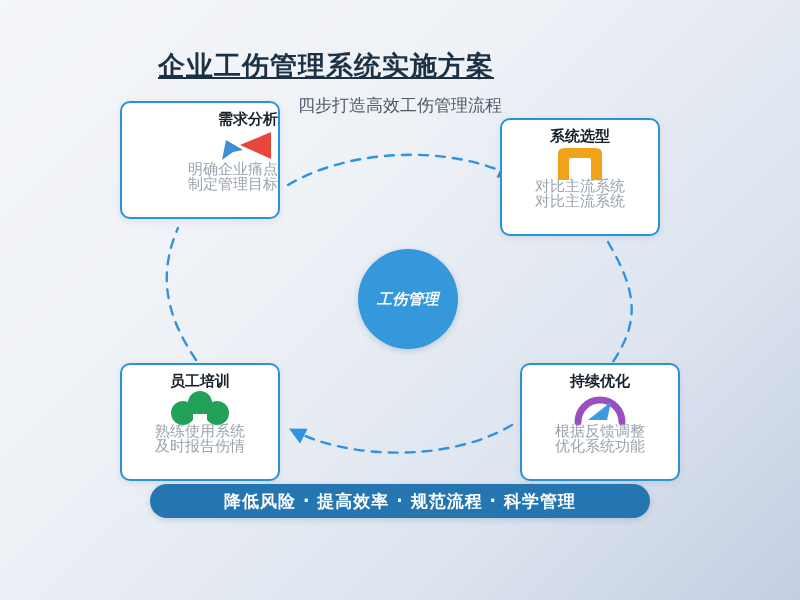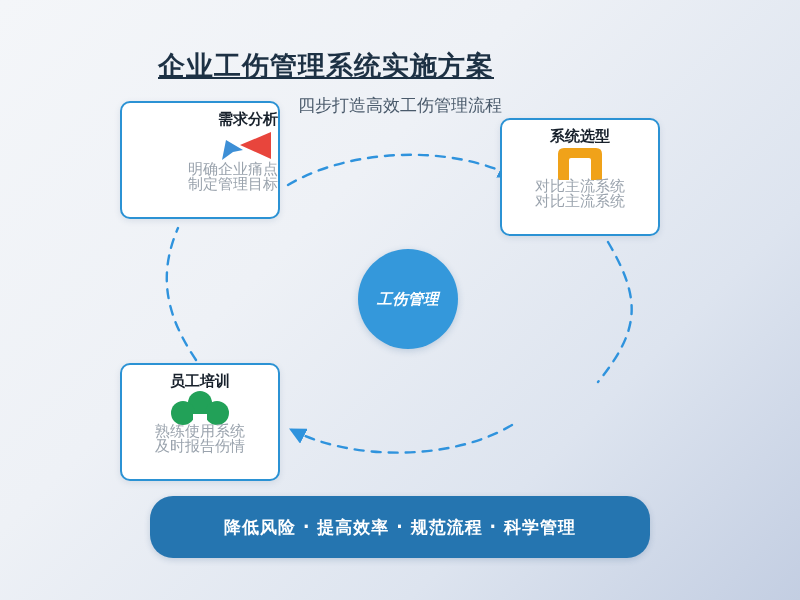--- a/index.html
+++ b/index.html
@@ -115,23 +115,23 @@
     color: #9aa3ad;
     line-height: 15px;
     text-align: center;
     margin-top: -3px;
   }
 
   
   #banner {
     position: absolute;
     left: 150px;
-    top: 496px;
+    top: 484px;
     width: 500px;
-    height: 62px;
+    height: 34px;
     border-radius: 23px;
     background: #2575b0;
     display: flex;
     align-items: center;
     justify-content: center;
     box-shadow: 0 2px 6px rgba(40,80,130,.2);
   }
   #banner .banner-label {
     color: #ffffff;
     font-size: 17px;
@@ -203,18 +203,31 @@
         <circle cx="48" cy="23" r="12" fill="#22a158"></circle>
         <rect x="24" y="24" width="14" height="12" fill="#ffffff"></rect>
       </svg>
     </div>
     <div class="card-desc">
       <div>熟练使用系统</div>
       <div>及时报告伤情</div>
     </div>
   </div>
 
+  <div class="card pos-br">
+    <div class="card-title">持续优化</div>
+    <div class="card-icon">
+      <svg width="58" height="36" viewBox="0 0 58 36" xmlns="http://www.w3.org/2000/svg">
+        <path d="M 7 32 A 22 22 0 1 1 51 32" fill="none" stroke="#9b4fc0" stroke-width="7" stroke-linecap="round"></path>
+        <path d="M 17 30 L 40 12 L 36 30 Z" fill="#3d9ae0"></path>
+      </svg>
+    </div>
+    <div class="card-desc">
+      <div>根据反馈调整</div>
+      <div>优化系统功能</div>
+    </div>
+  </div>
 
   <div id="banner">
     <span class="banner-label">降低风险 · 提高效率 · 规范流程 · 科学管理</span>
   </div>
 
 </div>
 
 </body></html>

